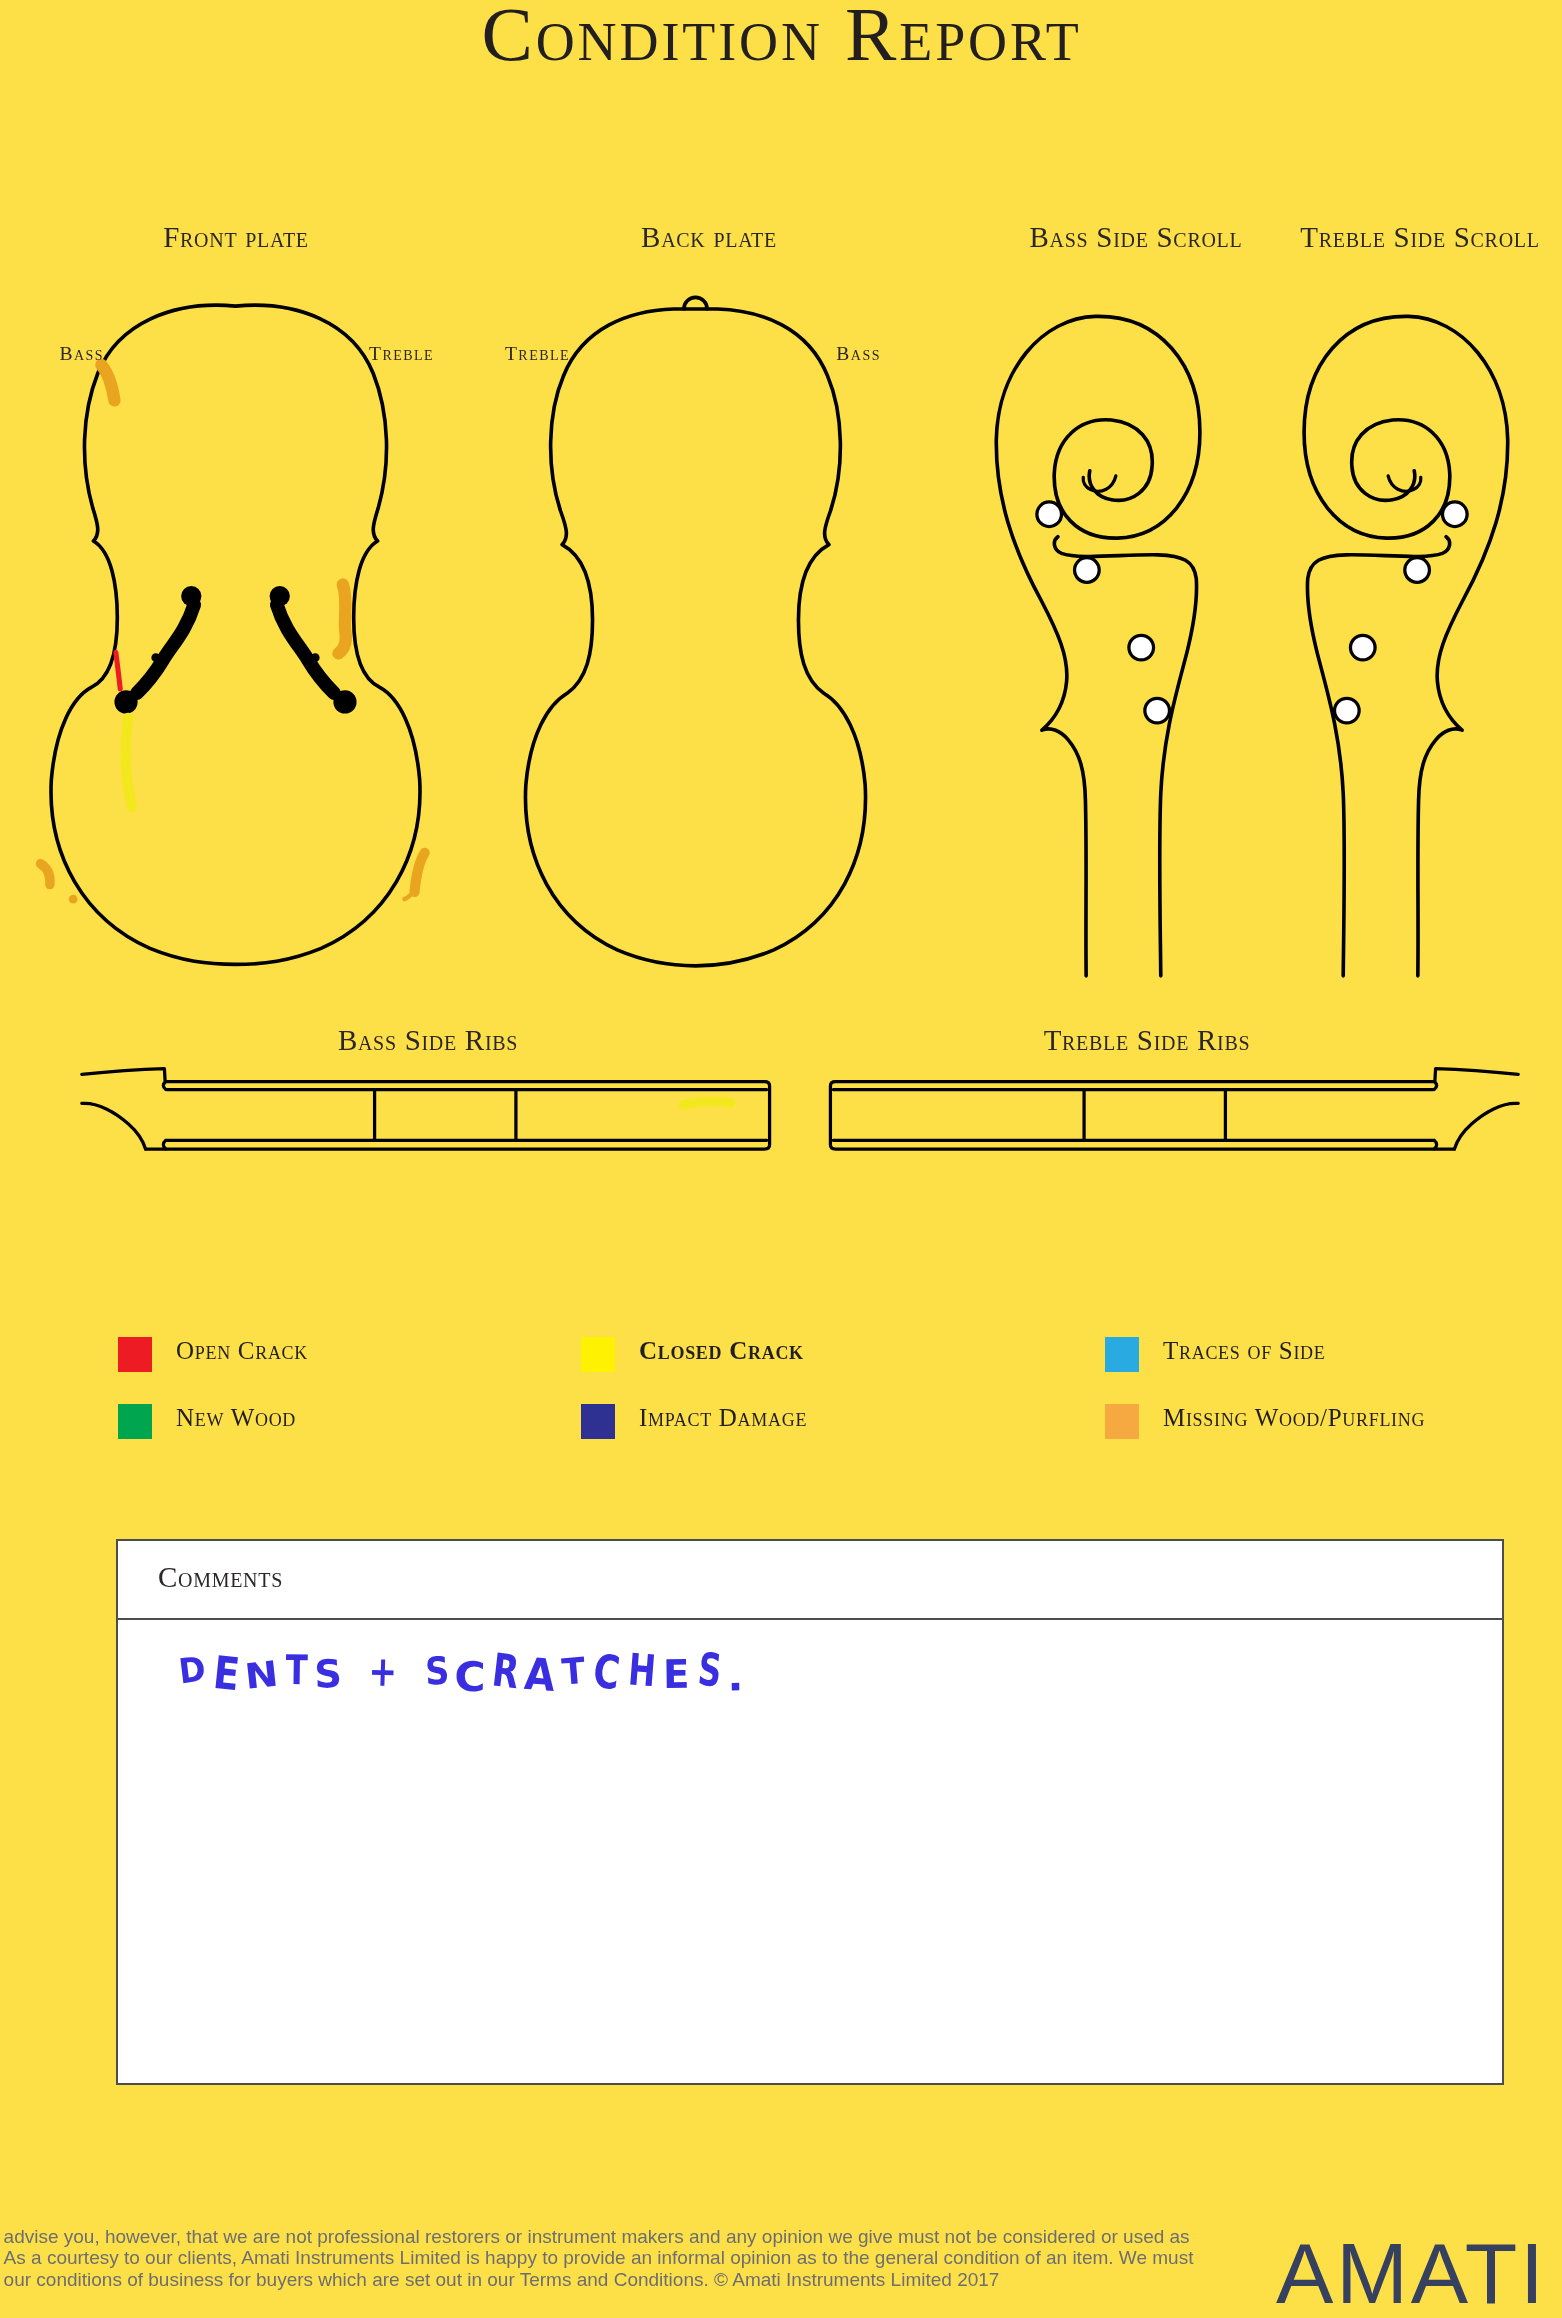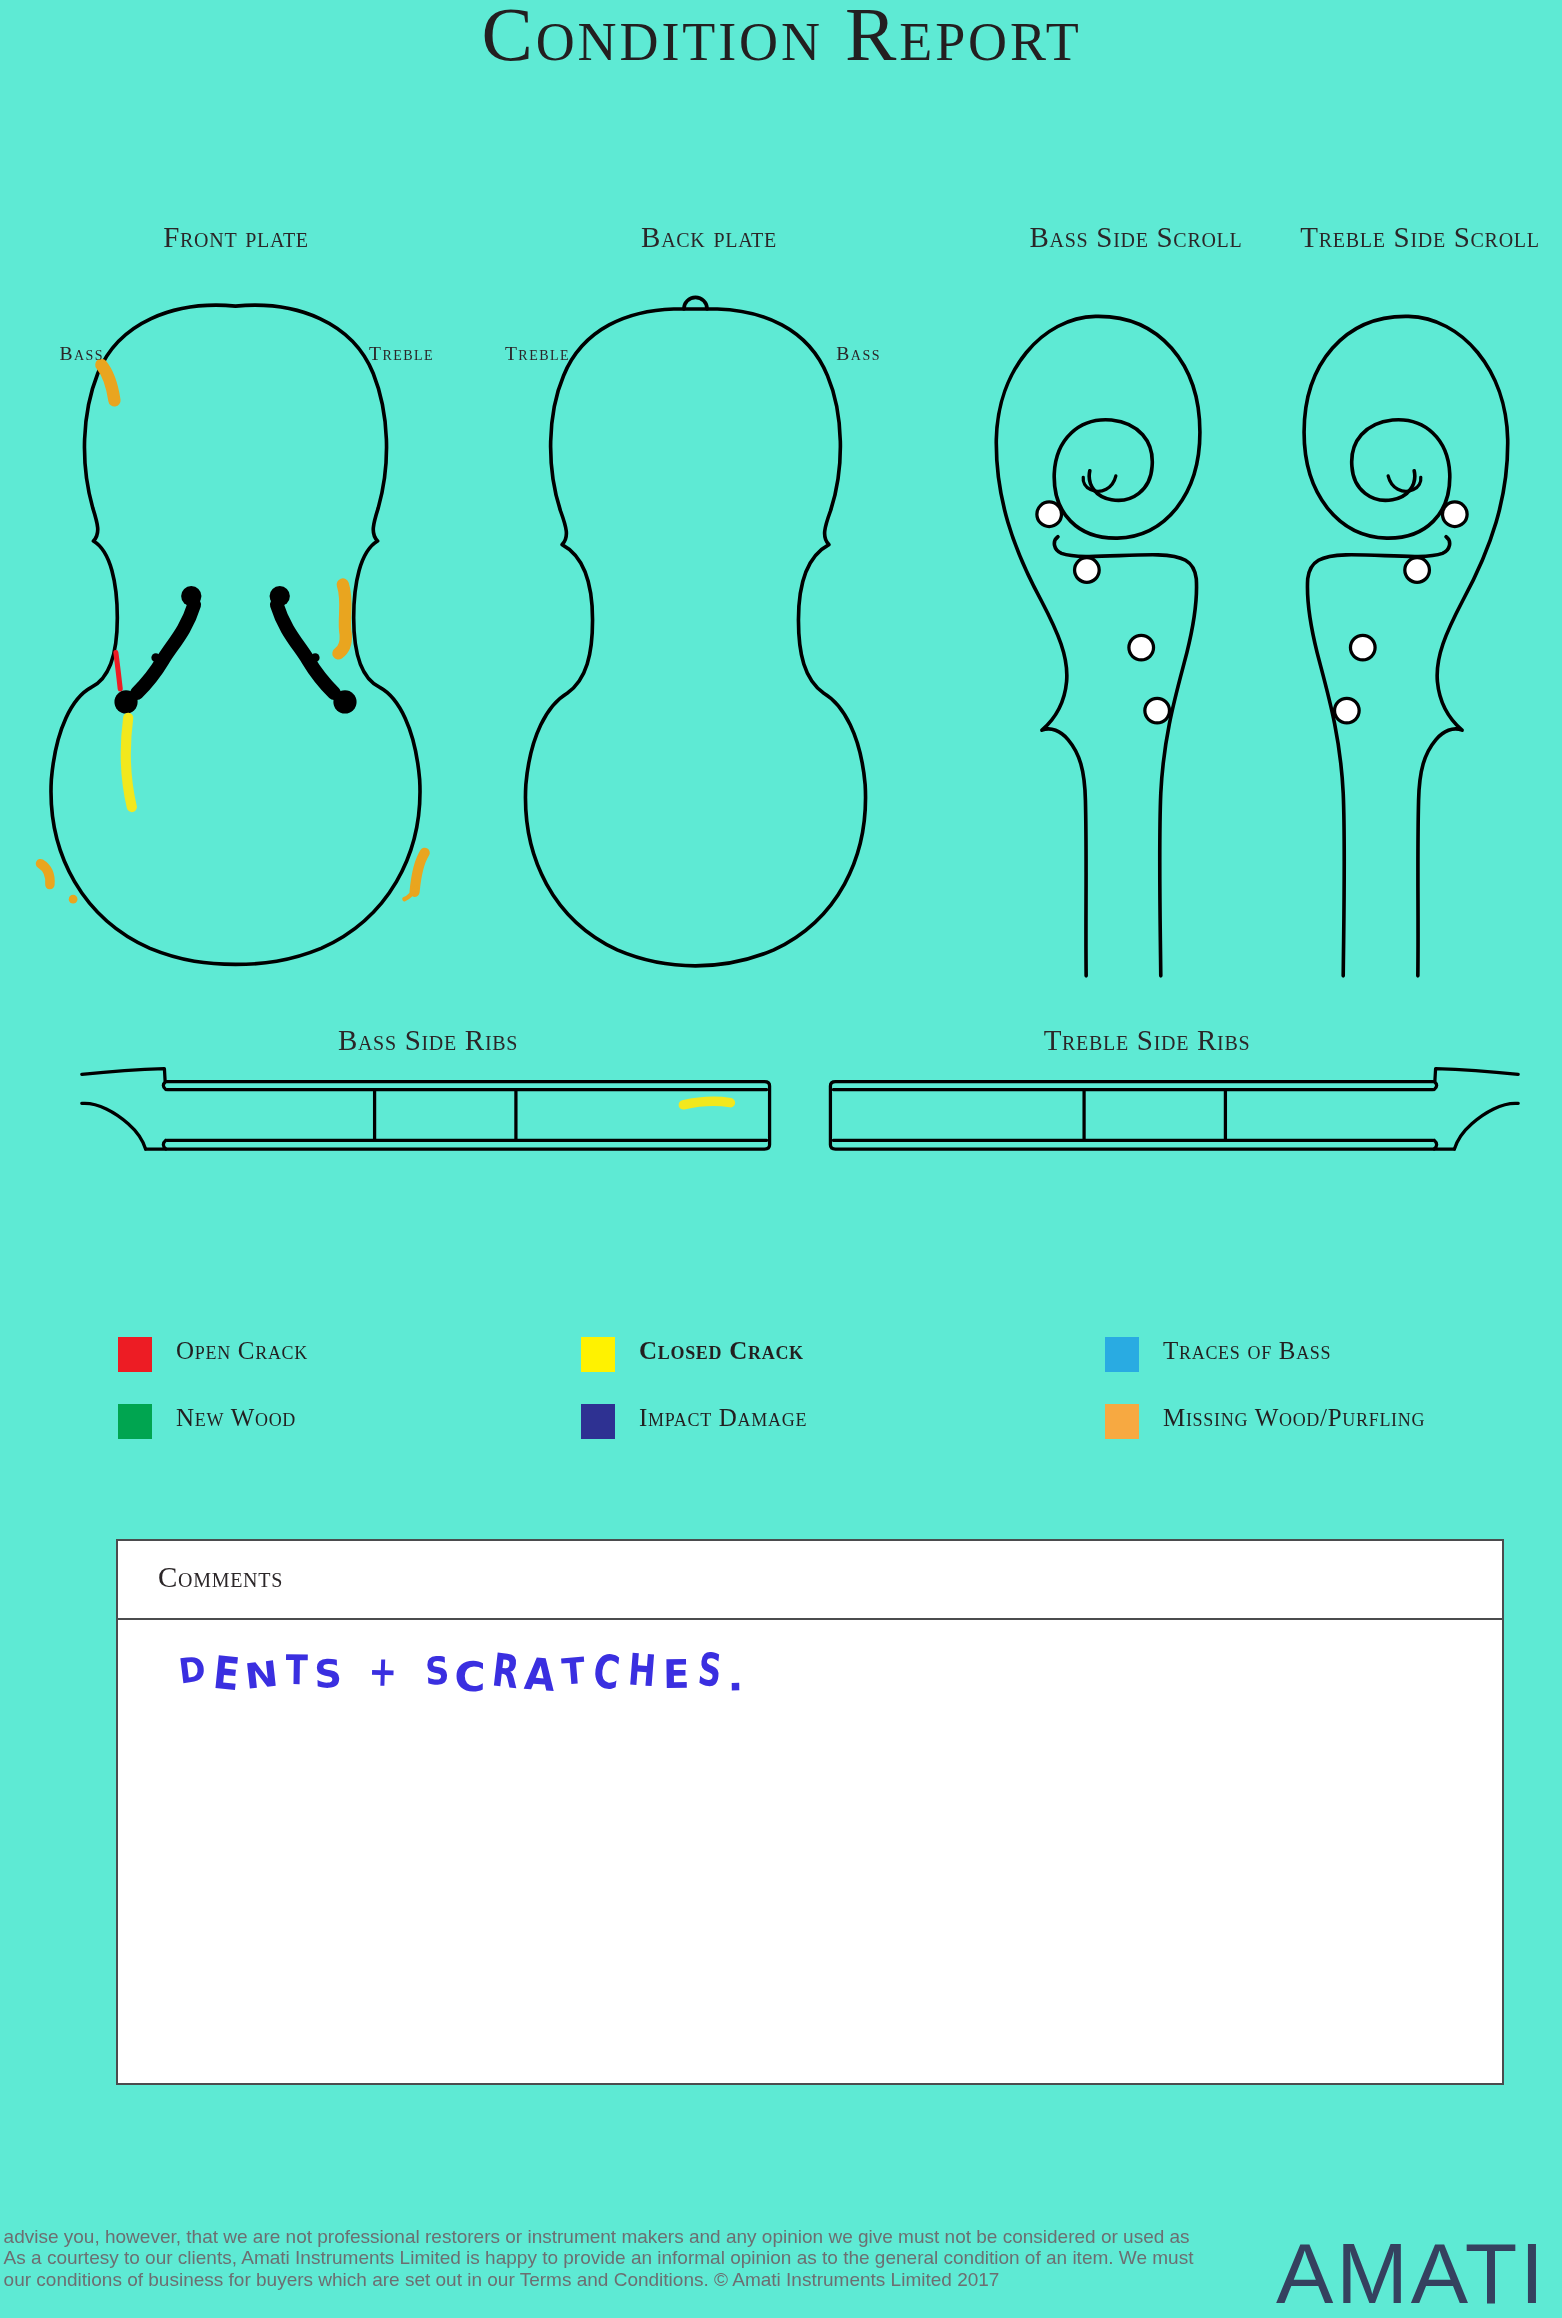--- a/index.html
+++ b/index.html
@@ -1,16 +1,16 @@
 <!DOCTYPE html>
 <html style="font-size:11.6px"><head>
 <meta charset="utf-8">
 <style>
   html,body{margin:0;padding:0;background:#e8e8e8;}
-  #page{position:relative;width:1563px;height:2319px;background:#5eead4;overflow:hidden;
+  #page{position:relative;width:1563px;height:2319px;background:#fde047;overflow:hidden;
         font-family:"Liberation Serif",serif;color:#231f20;}
   .abs{position:absolute;}
   .title{left:0;top:-10px;width:100%;text-align:center;font-size:77px;
          font-variant:small-caps;letter-spacing:2.9px;color:#231f20;white-space:nowrap;}
   .sec-h{font-size:29px;font-variant:small-caps;letter-spacing:0.7px;color:#2b2628;
          transform:translateX(-50%);white-space:nowrap;}
   svg{position:absolute;overflow:visible;}
   .ol{stroke:#000;fill:none;stroke-width:5;stroke-linecap:round;stroke-linejoin:round;}
   .ol-thin{stroke:#000;fill:none;stroke-width:4.5;stroke-linecap:round;stroke-linejoin:round;}
   .fh{fill:#000;stroke:none;}
@@ -179,21 +179,21 @@
   <div class="abs legend-cell" style="left:118px;top:1337px;">
     <div class="swatch" style="background-color: rgb(237, 28, 36);"></div>
     <div class="legend-label">Open Crack</div>
   </div>
   <div class="abs legend-cell" style="left:581px;top:1337px;">
     <div class="swatch" style="background-color: rgb(255, 242, 0);"></div>
     <div class="legend-label bold">Closed Crack</div>
   </div>
   <div class="abs legend-cell" style="left:1105px;top:1337px;">
     <div class="swatch" style="background-color: rgb(41, 171, 226);"></div>
-    <div class="legend-label">Traces of Bass</div>
+    <div class="legend-label">Traces of Side</div>
   </div>
   <div class="abs legend-cell" style="left:118px;top:1404px;">
     <div class="swatch" style="background-color: rgb(0, 165, 80);"></div>
     <div class="legend-label">New Wood</div>
   </div>
   <div class="abs legend-cell" style="left:581px;top:1404px;">
     <div class="swatch" style="background-color: rgb(46, 49, 146);"></div>
     <div class="legend-label">Impact Damage</div>
   </div>
   <div class="abs legend-cell" style="left:1105px;top:1404px;">

